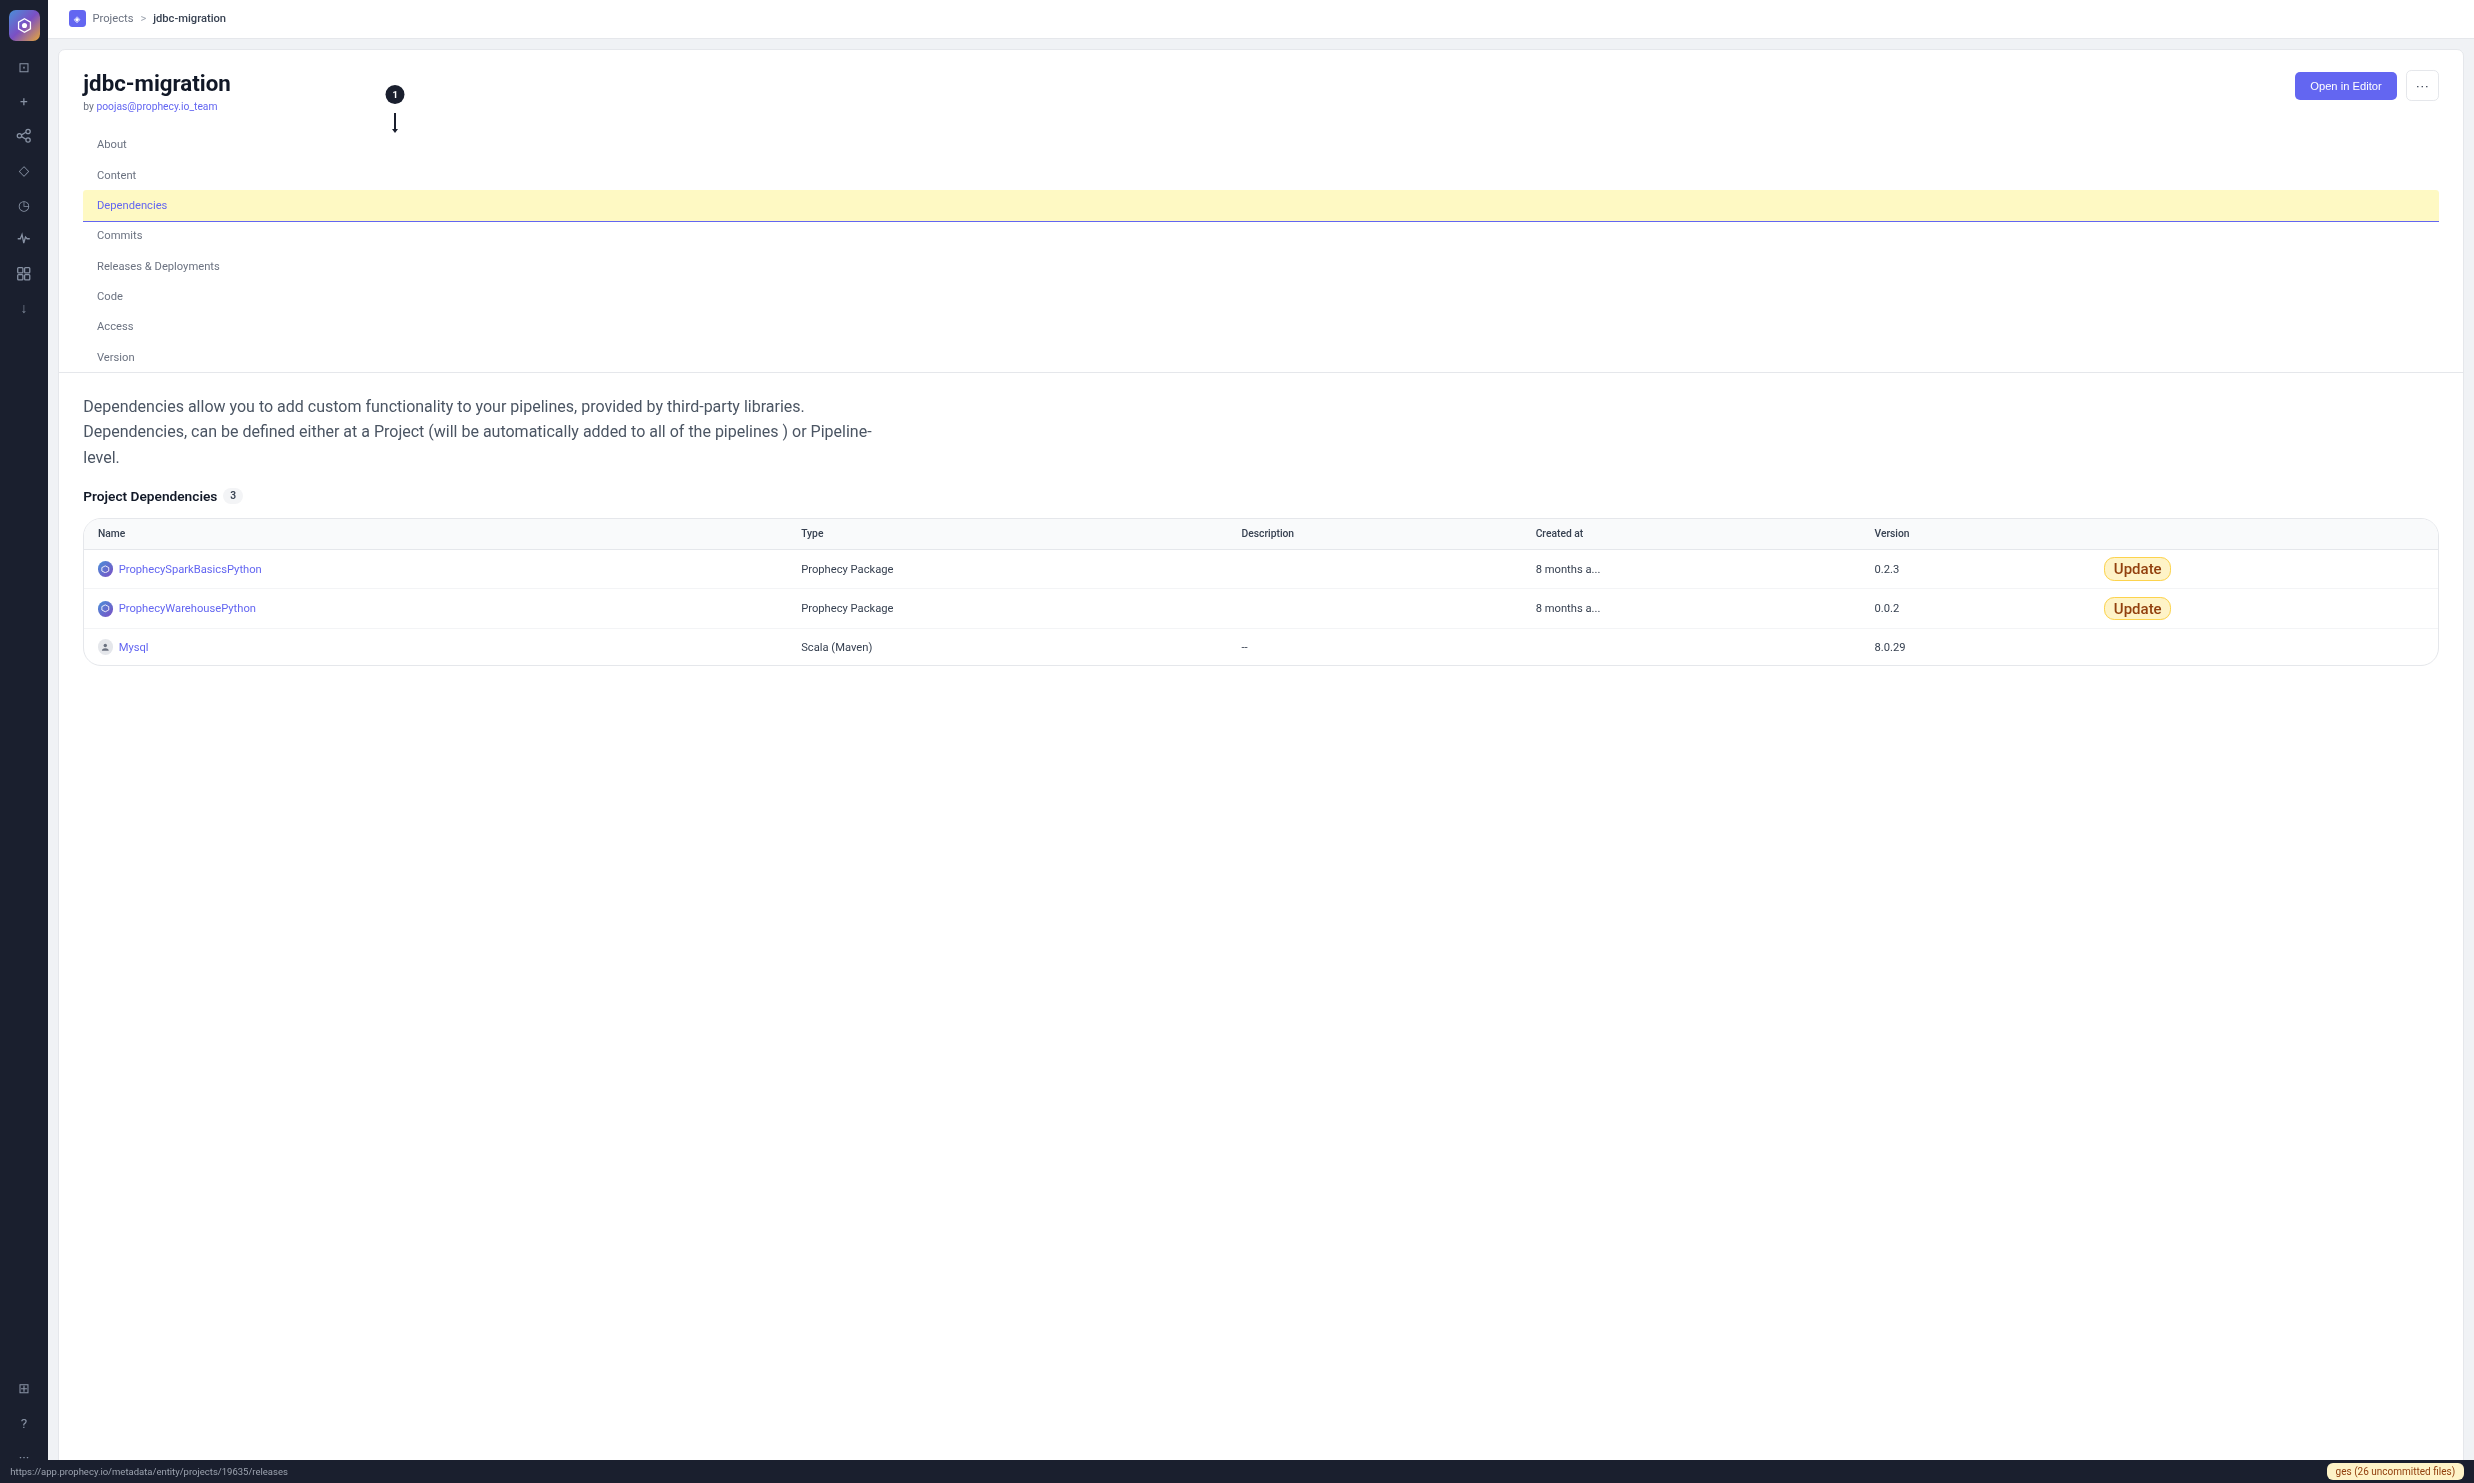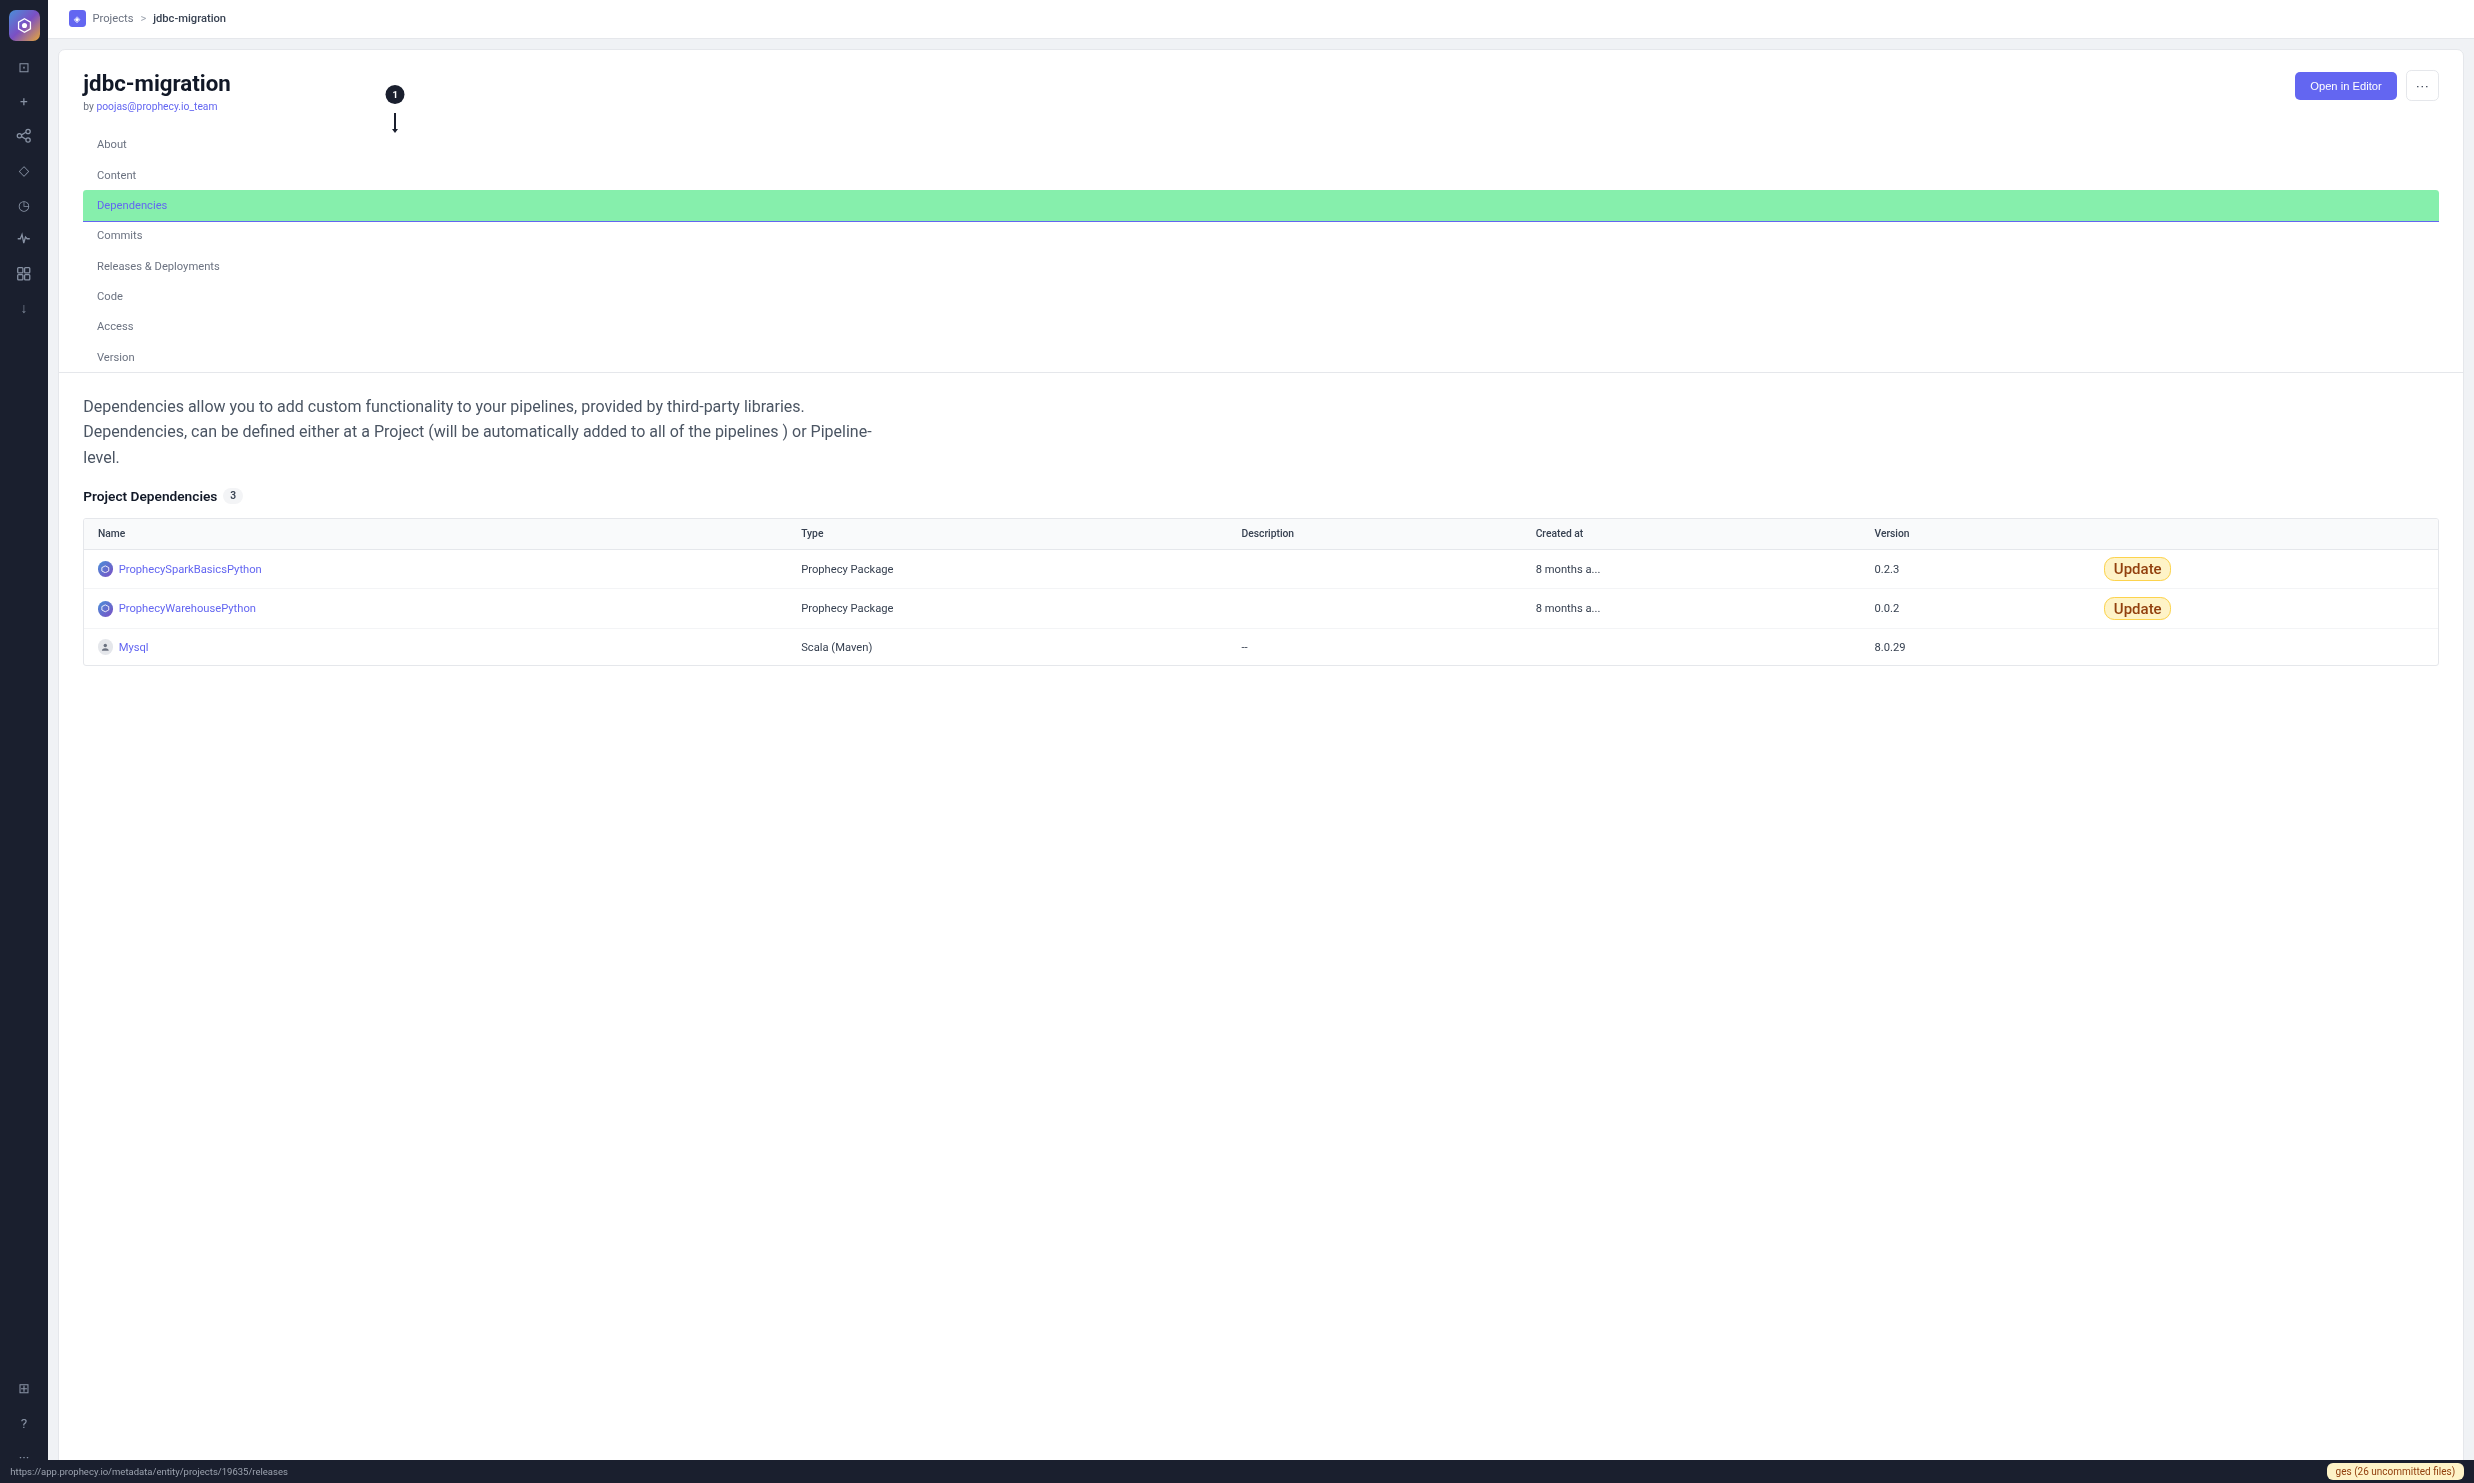--- a/index.html
+++ b/index.html
@@ -158,21 +158,21 @@
       font-size: 11.2px;
       color: #6b7280;
       cursor: pointer;
       border-bottom: 1.7px solid transparent;
       margin-bottom: -0.9px;
       white-space: nowrap;
     }
     .tab.active {
       color: #6366f1;
       border-bottom-color: #6366f1;
-      background: #86efac;
+      background: #fef9c3;
       border-radius: 3.4px 3.4px 0 0;
     }
 
     
     .description {
       padding: 20.6px 24px 0;
       font-size: 16px;
       color: #4b5563;
       line-height: 1.6;
       max-width: 859px;
@@ -287,21 +287,21 @@
       color: #374151;
       display: flex;
       align-items: center;
       gap: 5.2px;
     }
 
     
     .dep-table {
       margin: 0 24px 20.6px;
       border: 0.9px solid #e5e7eb;
-      border-radius: 3px;
+      border-radius: 18px;
       overflow: hidden;
     }
     .dep-table table {
       width: 100%;
       border-collapse: collapse;
       font-size: 11.2px;
     }
     .dep-table th {
       background: #f9fafb;
       padding: 8.6px 13.7px;

